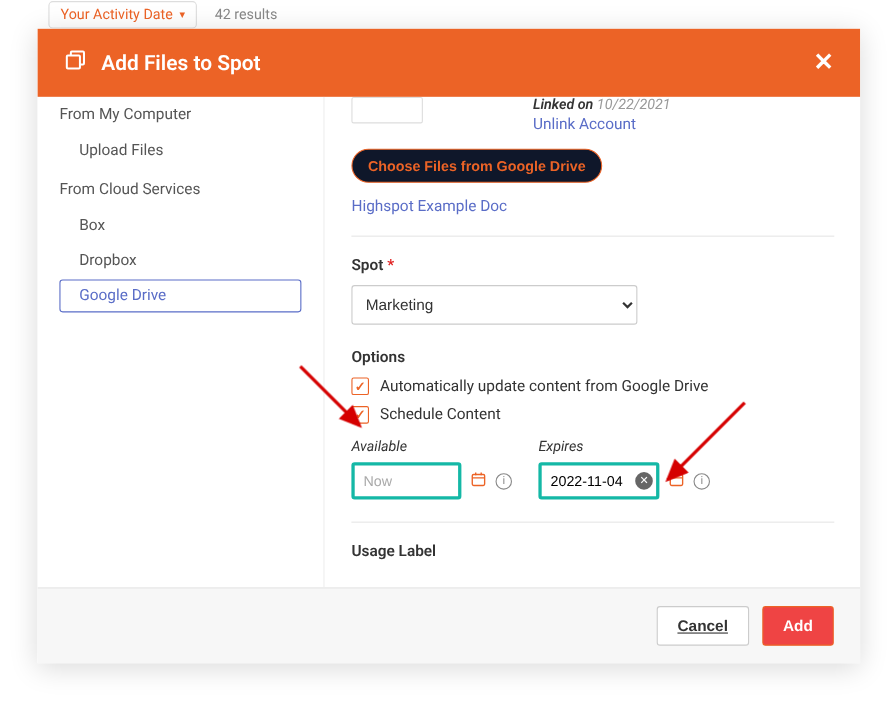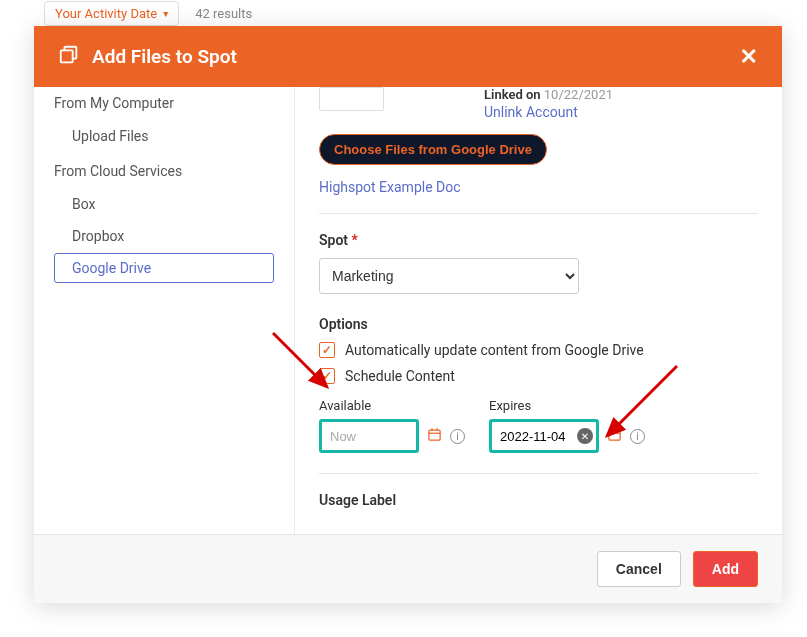--- a/index.html
+++ b/index.html
@@ -108,20 +108,21 @@
     }
     .thumb {
       width: 65px;
       height: 24px;
       border: 1px solid #ddd;
       border-radius: 2px;
     }
     .linked-text {
       font-size: 13px;
       color: #333;
+      font-style: italic;
     }
     .linked-on-label { font-weight: 600; }
     .linked-on-date { color: #999; }
     .unlink-link { color: #5a6dc7; cursor: pointer; margin-top: 2px; display: inline-block; }
     .choose-btn {
       border: 1px solid #ec6326;
       color: #ec6326;
       background: #0f172a;
       border-radius: 16px;
       padding: 7px 14px;
@@ -187,20 +188,21 @@
       gap: 24px;
       margin-top: 14px;
       margin-bottom: 20px;
     }
     .date-col { }
     .date-label {
       font-size: 13px;
       color: #333;
       margin-bottom: 6px;
       display: block;
+      font-style: italic;
     }
     .date-input-row {
       display: flex;
       align-items: center;
       gap: 8px;
     }
     .date-input {
       width: 100px;
       height: 34px;
       border: 3px solid #14b8a6;
@@ -255,20 +257,21 @@
       border-radius: 3px;
       padding: 9px 18px;
       font-size: 14px;
       font-weight: 600;
       cursor: pointer;
     }
     .btn-cancel {
       background: #fff;
       border: 1px solid #ccc;
       color: #333;
+      text-decoration: underline;
     }
     .btn-add {
       background: #ef4444;
       border: 1px solid #ec6326;
       color: #fff;
     }
     .arrow {
       position: absolute;
       pointer-events: none;
     }

